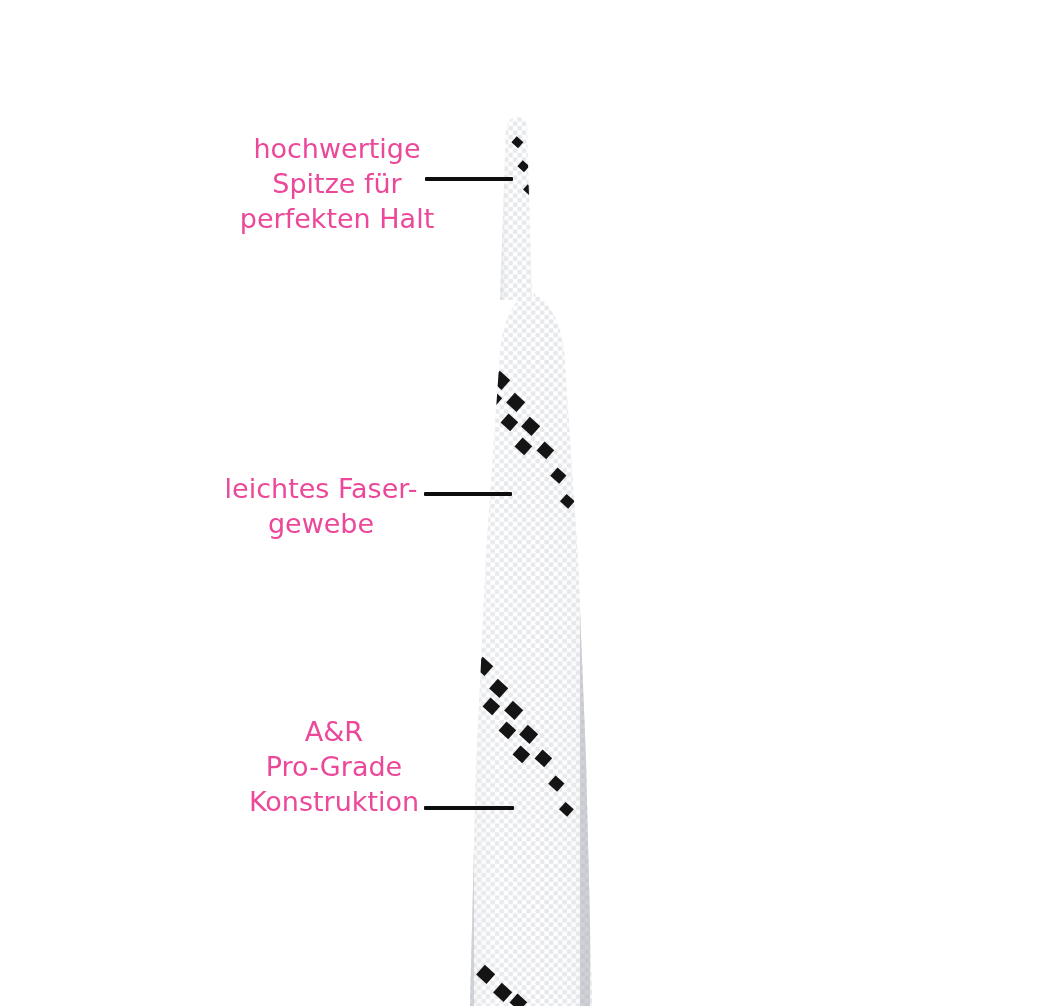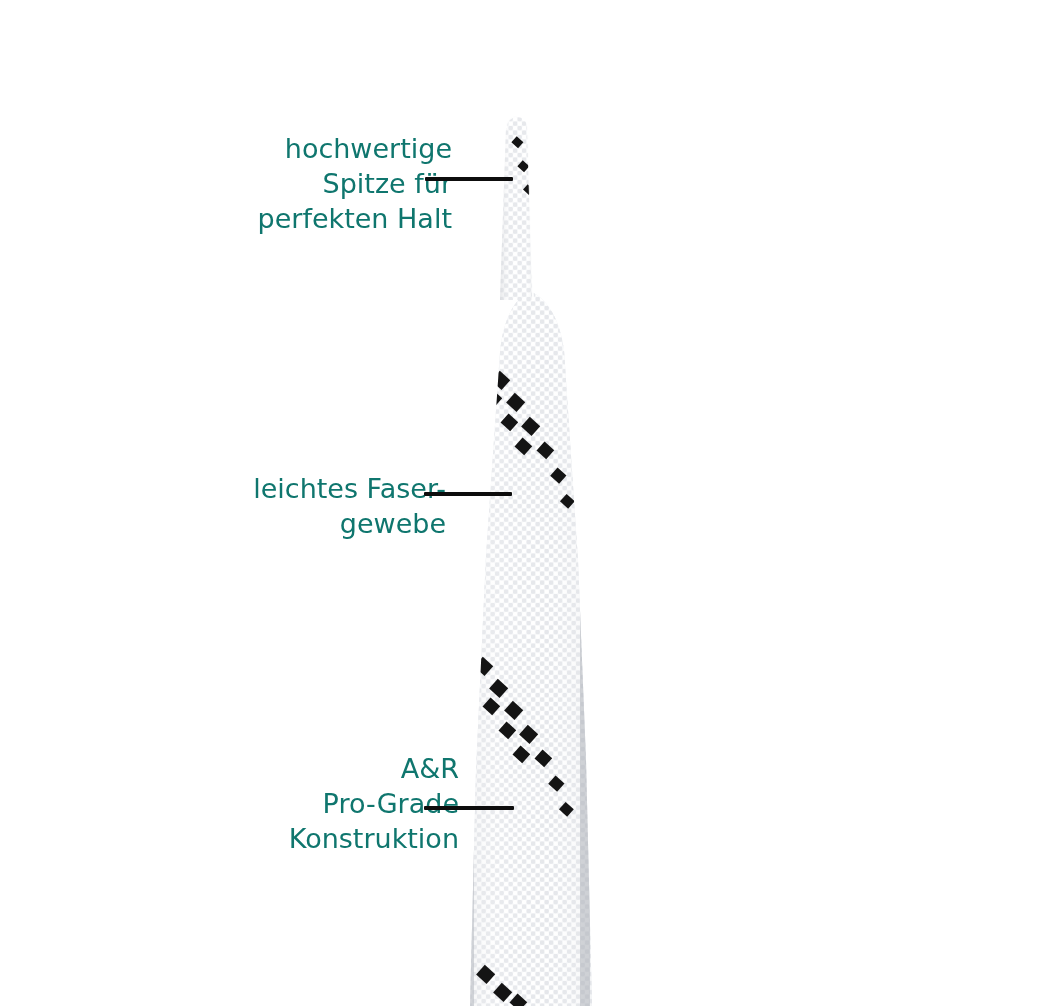--- a/index.html
+++ b/index.html
@@ -28,39 +28,39 @@
   }
 
   
   .callout {
     position: absolute;
   }
   .callout-text {
     position: absolute;
     font-size: 27px;
     line-height: 1.30;
-    color: #0f766e;
+    color: #ec4899;
     white-space: pre-line;
-    text-align: right;
+    text-align: center;
     font-family: "DejaVu Sans", sans-serif;
   }
   .leader {
     position: absolute;
     height: 4px;
     background: #0d0d0d;
     border-radius: 1px;
   }
 
   #callout-tip .callout-text  { left: 222px; top: 131px;  width: 230px; }
   #callout-tip .leader        { left: 425px; top: 177px;  width: 88px; }
 
   #callout-weave .callout-text { left: 196px; top: 471px; width: 250px; }
   #callout-weave .leader       { left: 424px; top: 492px; width: 88px; }
 
-  #callout-brand .callout-text { left: 209px; top: 751px; width: 250px; }
+  #callout-brand .callout-text { left: 209px; top: 714px; width: 250px; }
   #callout-brand .leader       { left: 424px; top: 806px; width: 90px; }
 </style>
 </head>
 <body>
 
 <div id="stage">
 
   <svg id="product" viewBox="0 0 1050 1006" aria-hidden="true">
     <defs>
 

